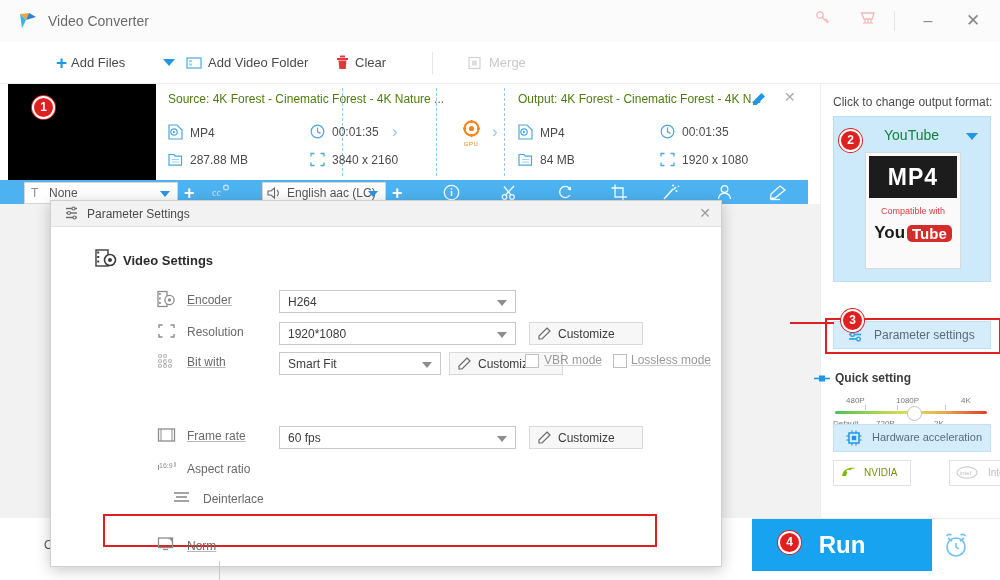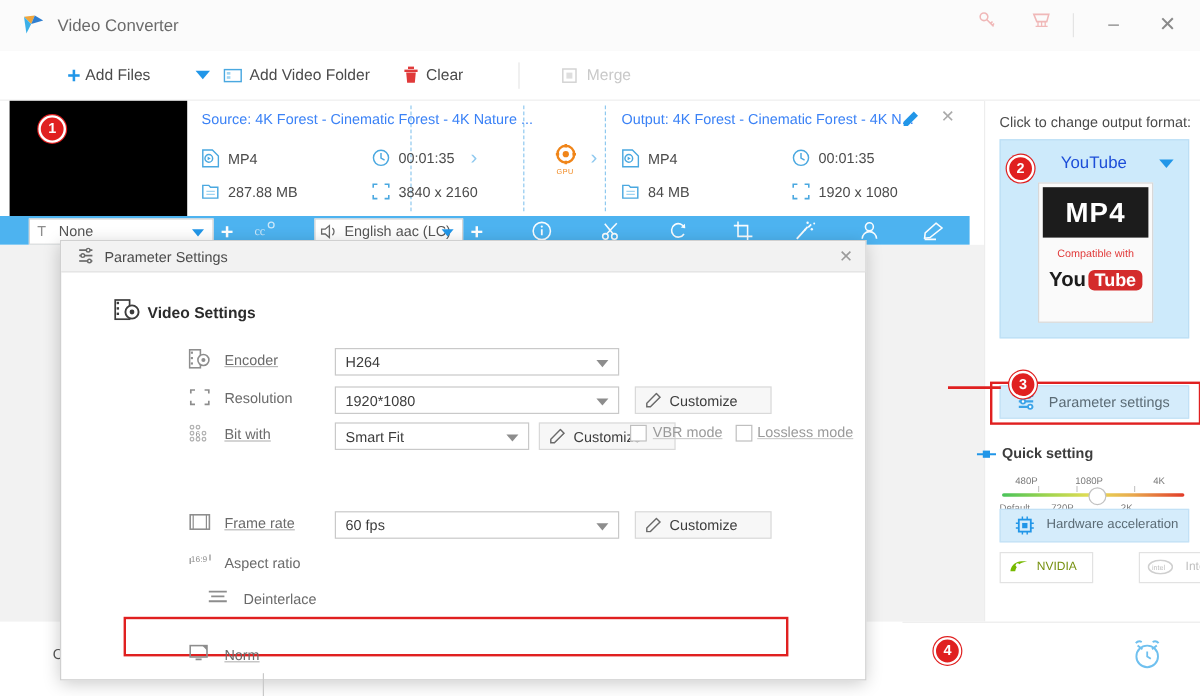--- a/index.html
+++ b/index.html
@@ -39,21 +39,21 @@
   .mergebtn{left:468px;color:#c9c9c9;}
   .ticon{display:inline-block;vertical-align:-3px;margin-right:6px;}
 
   
   .filerow{position:absolute;left:0;top:84px;width:808px;height:96px;background:#fff;}
   .thumb{position:absolute;left:8px;top:0;width:148px;height:96px;background:#000;}
   .dashv{position:absolute;top:4px;width:0;border-left:1px dashed #8fc9ef;height:88px;}
   .chev{position:absolute;color:#8fc9ef;font-size:17px;}
   .src{position:absolute;left:168px;top:8px;width:300px;}
   .out{position:absolute;left:518px;top:8px;width:300px;}
-  .ftitle{font-size:12px;color:#3b82f6;white-space:nowrap;overflow:hidden;text-overflow:ellipsis;}
+  .ftitle{font-size:12px;color:#4d7c0f;white-space:nowrap;overflow:hidden;text-overflow:ellipsis;}
   .fmeta{position:absolute;font-size:12px;color:#4b4b4b;white-space:nowrap;}
   .micon{display:inline-block;vertical-align:-3px;margin-right:7px;}
   .gpu{position:absolute;left:456px;top:36px;width:30px;text-align:center;}
   .gputxt{font-size:6px;color:#f08519;letter-spacing:.5px;margin-top:1px;}
   .pencil{position:absolute;left:752px;top:8px;color:#2196e8;font-size:13px;}
   .rowclose{position:absolute;left:784px;top:5px;color:#aaa;font-size:14px;}
 
   
   .bluestrip{position:absolute;left:0;top:180px;width:808px;height:24px;background:#4db3f0;}
   .selbox{position:absolute;top:2px;height:20px;background:#fff;border:1px solid #d6d6d6;font-size:12px;color:#555;}
@@ -61,21 +61,21 @@
   .sel2{left:262px;width:122px;}
   .selcaret{position:absolute;right:7px;top:8px;width:0;height:0;border-left:5px solid transparent;border-right:5px solid transparent;border-top:6px solid #2196e8;}
   .selt{position:absolute;left:24px;top:3px;}
   .bplus{position:absolute;top:3px;color:#fff;font-size:18px;font-weight:bold;}
   .bicon{position:absolute;top:4px;color:#fff;opacity:.97;}
 
   
   .rpanel{position:absolute;left:820px;top:84px;width:180px;height:434px;background:#fff;border-left:1px solid #ededed;}
   .rlabel{position:absolute;left:12px;top:11px;font-size:12px;color:#4b4b4b;}
   .fmtcard{position:absolute;left:12px;top:32px;width:156px;height:164px;background:#cdeafb;border:1px solid #bcdff5;}
-  .fmtname{position:absolute;left:50px;top:10px;font-size:14px;color:#1d4ed8;}
+  .fmtname{position:absolute;left:50px;top:10px;font-size:14px;color:#15803d;}
   .fmtcaret{position:absolute;right:12px;top:16px;width:0;height:0;border-left:6px solid transparent;border-right:6px solid transparent;border-top:7px solid #2196e8;}
   .thumbcard{position:absolute;left:31px;top:35px;width:94px;height:115px;background:#fafafa;border:1px solid #d8d8d8;}
   .mp4bar{position:absolute;left:3px;top:3px;width:88px;height:42px;background:#1c1c1c;color:#fff;
           font-size:23px;font-weight:bold;text-align:center;line-height:42px;letter-spacing:1px;}
   .compat{position:absolute;left:0;top:53px;width:94px;text-align:center;font-size:9px;color:#e13b3b;}
   .ytwrap{position:absolute;left:0;top:70px;width:94px;text-align:center;}
   .ytyou{font-size:17px;font-weight:bold;color:#1c1c1c;vertical-align:middle;}
   .yttube{display:inline-block;background:#d42b2b;color:#fff;font-size:15px;font-weight:bold;border-radius:5px;padding:0 5px;margin-left:2px;vertical-align:middle;}
   .psbtn{position:absolute;left:12px;top:237px;width:156px;height:26px;background:#d5ecfb;border:1px solid #c2e1f6;}
   .pstxt{position:absolute;left:40px;top:6px;font-size:12px;color:#5b6b75;}
@@ -490,20 +490,21 @@
         <svg width="22" height="13" viewBox="0 0 22 13">
             <ellipse cx="11" cy="6.5" rx="10" ry="5.6" fill="none" stroke="#cfcfcf" stroke-width="1.2"></ellipse>
             <text x="4" y="9" font-size="6" fill="#bfbfbf" font-family="sans-serif">intel</text>
           </svg>
       </span>
       <span class="gtxt" style="left:38px;color:#bfbfbf;">Intel</span>
     </div>
   </div>
 
   <div class="runbar">
+    <div class="runbtn">Run</div>
     <span class="badge" style="left:26px;top:12px;">4</span>
     <span class="alarm">
       <svg width="28" height="26" viewBox="0 0 28 26">
           <circle cx="14" cy="15" r="9" fill="none" stroke="#6fc0ef" stroke-width="1.6"></circle>
           <path d="M6 6 L10 9 M22 6 L18 9" stroke="#6fc0ef" stroke-width="1.6"></path>
           <path d="M4.5 4 a4 4 0 0 1 5 -1" fill="none" stroke="#6fc0ef" stroke-width="1.6"></path>
           <path d="M23.5 4 a4 4 0 0 0 -5 -1" fill="none" stroke="#6fc0ef" stroke-width="1.6"></path>
           <path d="M14 11 v4 l3 2" fill="none" stroke="#6fc0ef" stroke-width="1.5"></path>
         </svg>
     </span>

